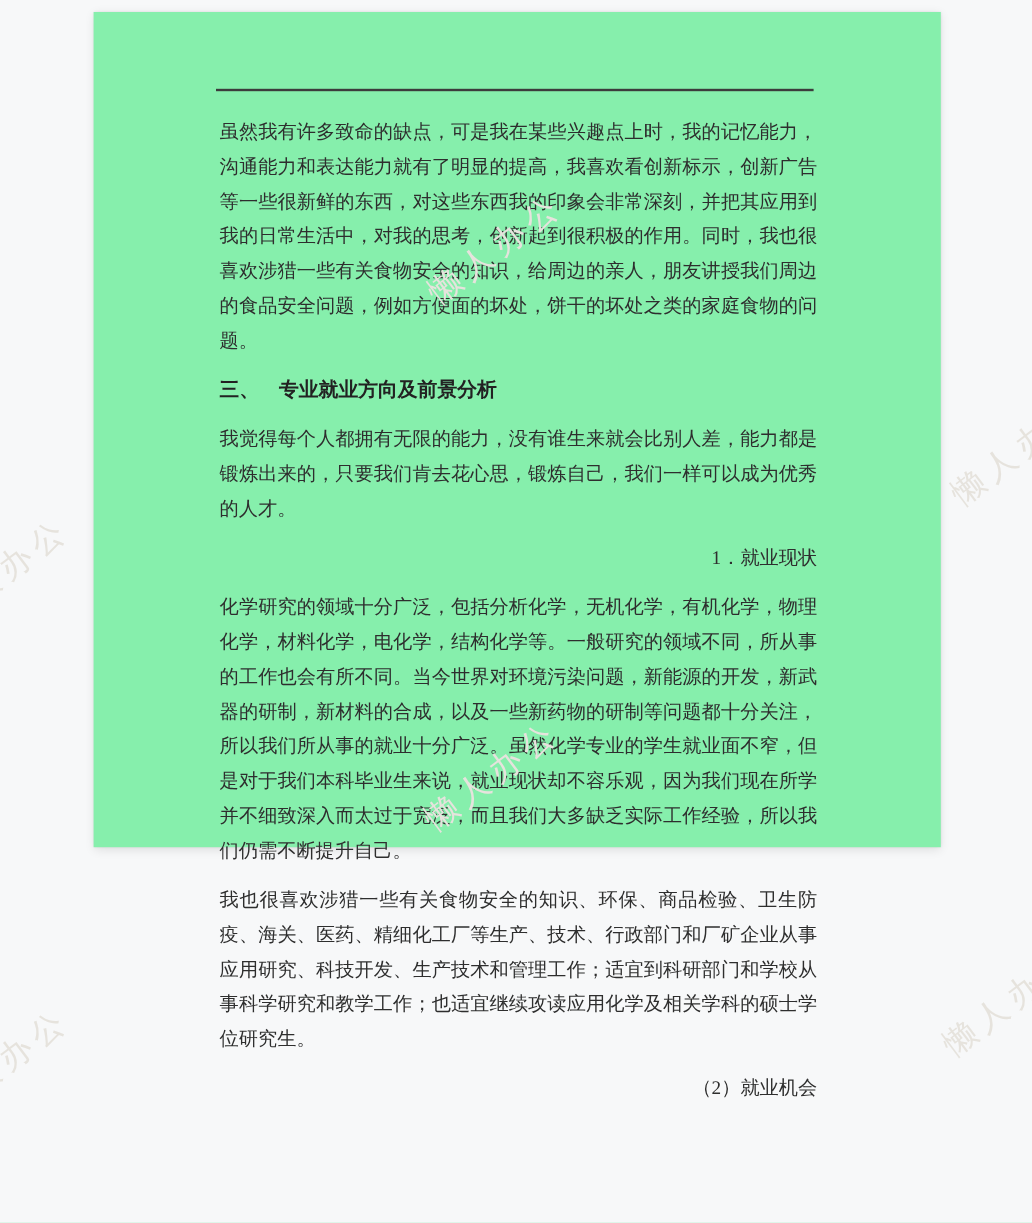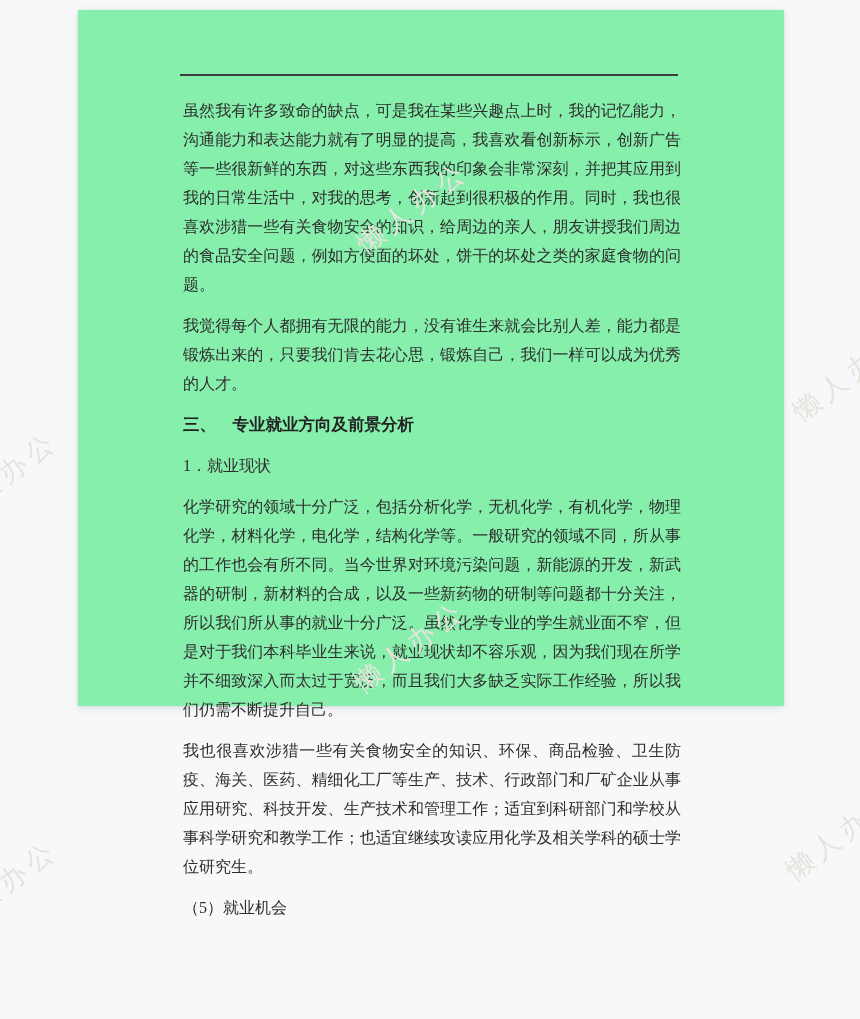--- a/index.html
+++ b/index.html
@@ -42,21 +42,21 @@
     text-justify: inter-character;
   }
 
   .heading {
     font-family: "Liberation Sans", "DejaVu Sans", sans-serif;
     font-weight: bold;
     font-size: 16.5px;
     color: #222222;
   }
 
-  .subheading { text-align: left; }
+  .subheading { text-align: right; }
 
   
   .wm-layer {
     position: absolute;
     left: 0; top: 0; width: 860px; height: 1019px;
     pointer-events: none;
     overflow: hidden;
   }
   .wm {
     position: absolute;
@@ -68,26 +68,26 @@
     transform: translate(-50%, -50%) rotate(-37deg);
   }
 </style>
 </head>
 <body>
 
 <div class="paper">
   <div class="top-rule"></div>
   <div class="doc-content" id="doc-content">
       <div class="block para">虽然我有许多致命的缺点，可是我在某些兴趣点上时，我的记忆能力，沟通能力和表达能力就有了明显的提高，我喜欢看创新标示，创新广告等一些很新鲜的东西，对这些东西我的印象会非常深刻，并把其应用到我的日常生活中，对我的思考，创新起到很积极的作用。同时，我也很喜欢涉猎一些有关食物安全的知识，给周边的亲人，朋友讲授我们周边的食品安全问题，例如方便面的坏处，饼干的坏处之类的家庭食物的问题。</div>
+      <div class="block heading">三、　专业就业方向及前景分析</div>
       <div class="block para">我觉得每个人都拥有无限的能力，没有谁生来就会比别人差，能力都是锻炼出来的，只要我们肯去花心思，锻炼自己，我们一样可以成为优秀的人才。</div>
-      <div class="block heading">三、　专业就业方向及前景分析</div>
       <div class="block subheading">1．就业现状</div>
       <div class="block para">化学研究的领域十分广泛，包括分析化学，无机化学，有机化学，物理化学，材料化学，电化学，结构化学等。一般研究的领域不同，所从事的工作也会有所不同。当今世界对环境污染问题，新能源的开发，新武器的研制，新材料的合成，以及一些新药物的研制等问题都十分关注，所以我们所从事的就业十分广泛。虽然化学专业的学生就业面不窄，但是对于我们本科毕业生来说，就业现状却不容乐观，因为我们现在所学并不细致深入而太过于宽泛，而且我们大多缺乏实际工作经验，所以我们仍需不断提升自己。</div>
       <div class="block para">我也很喜欢涉猎一些有关食物安全的知识、环保、商品检验、卫生防疫、海关、医药、精细化工厂等生产、技术、行政部门和厂矿企业从事应用研究、科技开发、生产技术和管理工作；适宜到科研部门和学校从事科学研究和教学工作；也适宜继续攻读应用化学及相关学科的硕士学位研究生。</div>
-      <div class="block subheading">（5）就业机会</div>
+      <div class="block subheading">（2）就业机会</div>
     </div>
 </div>
 
 <div class="wm-layer" id="wm-layer">
     <div class="wm" style="left: 413px; top: 207px; color: rgb(230, 227, 221);">懒人办公</div>
     <div class="wm" style="left: 849px; top: 375px; color: rgb(230, 227, 221);">懒人办公</div>
     <div class="wm" style="left: 2px; top: 477px; color: rgb(230, 227, 221);">懒人办公</div>
     <div class="wm" style="left: 410px; top: 646px; color: rgb(230, 227, 221);">懒人办公</div>
     <div class="wm" style="left: 842px; top: 834px; color: rgb(230, 227, 221);">懒人办公</div>
     <div class="wm" style="left: 2px; top: 886px; color: rgb(230, 227, 221);">懒人办公</div>

